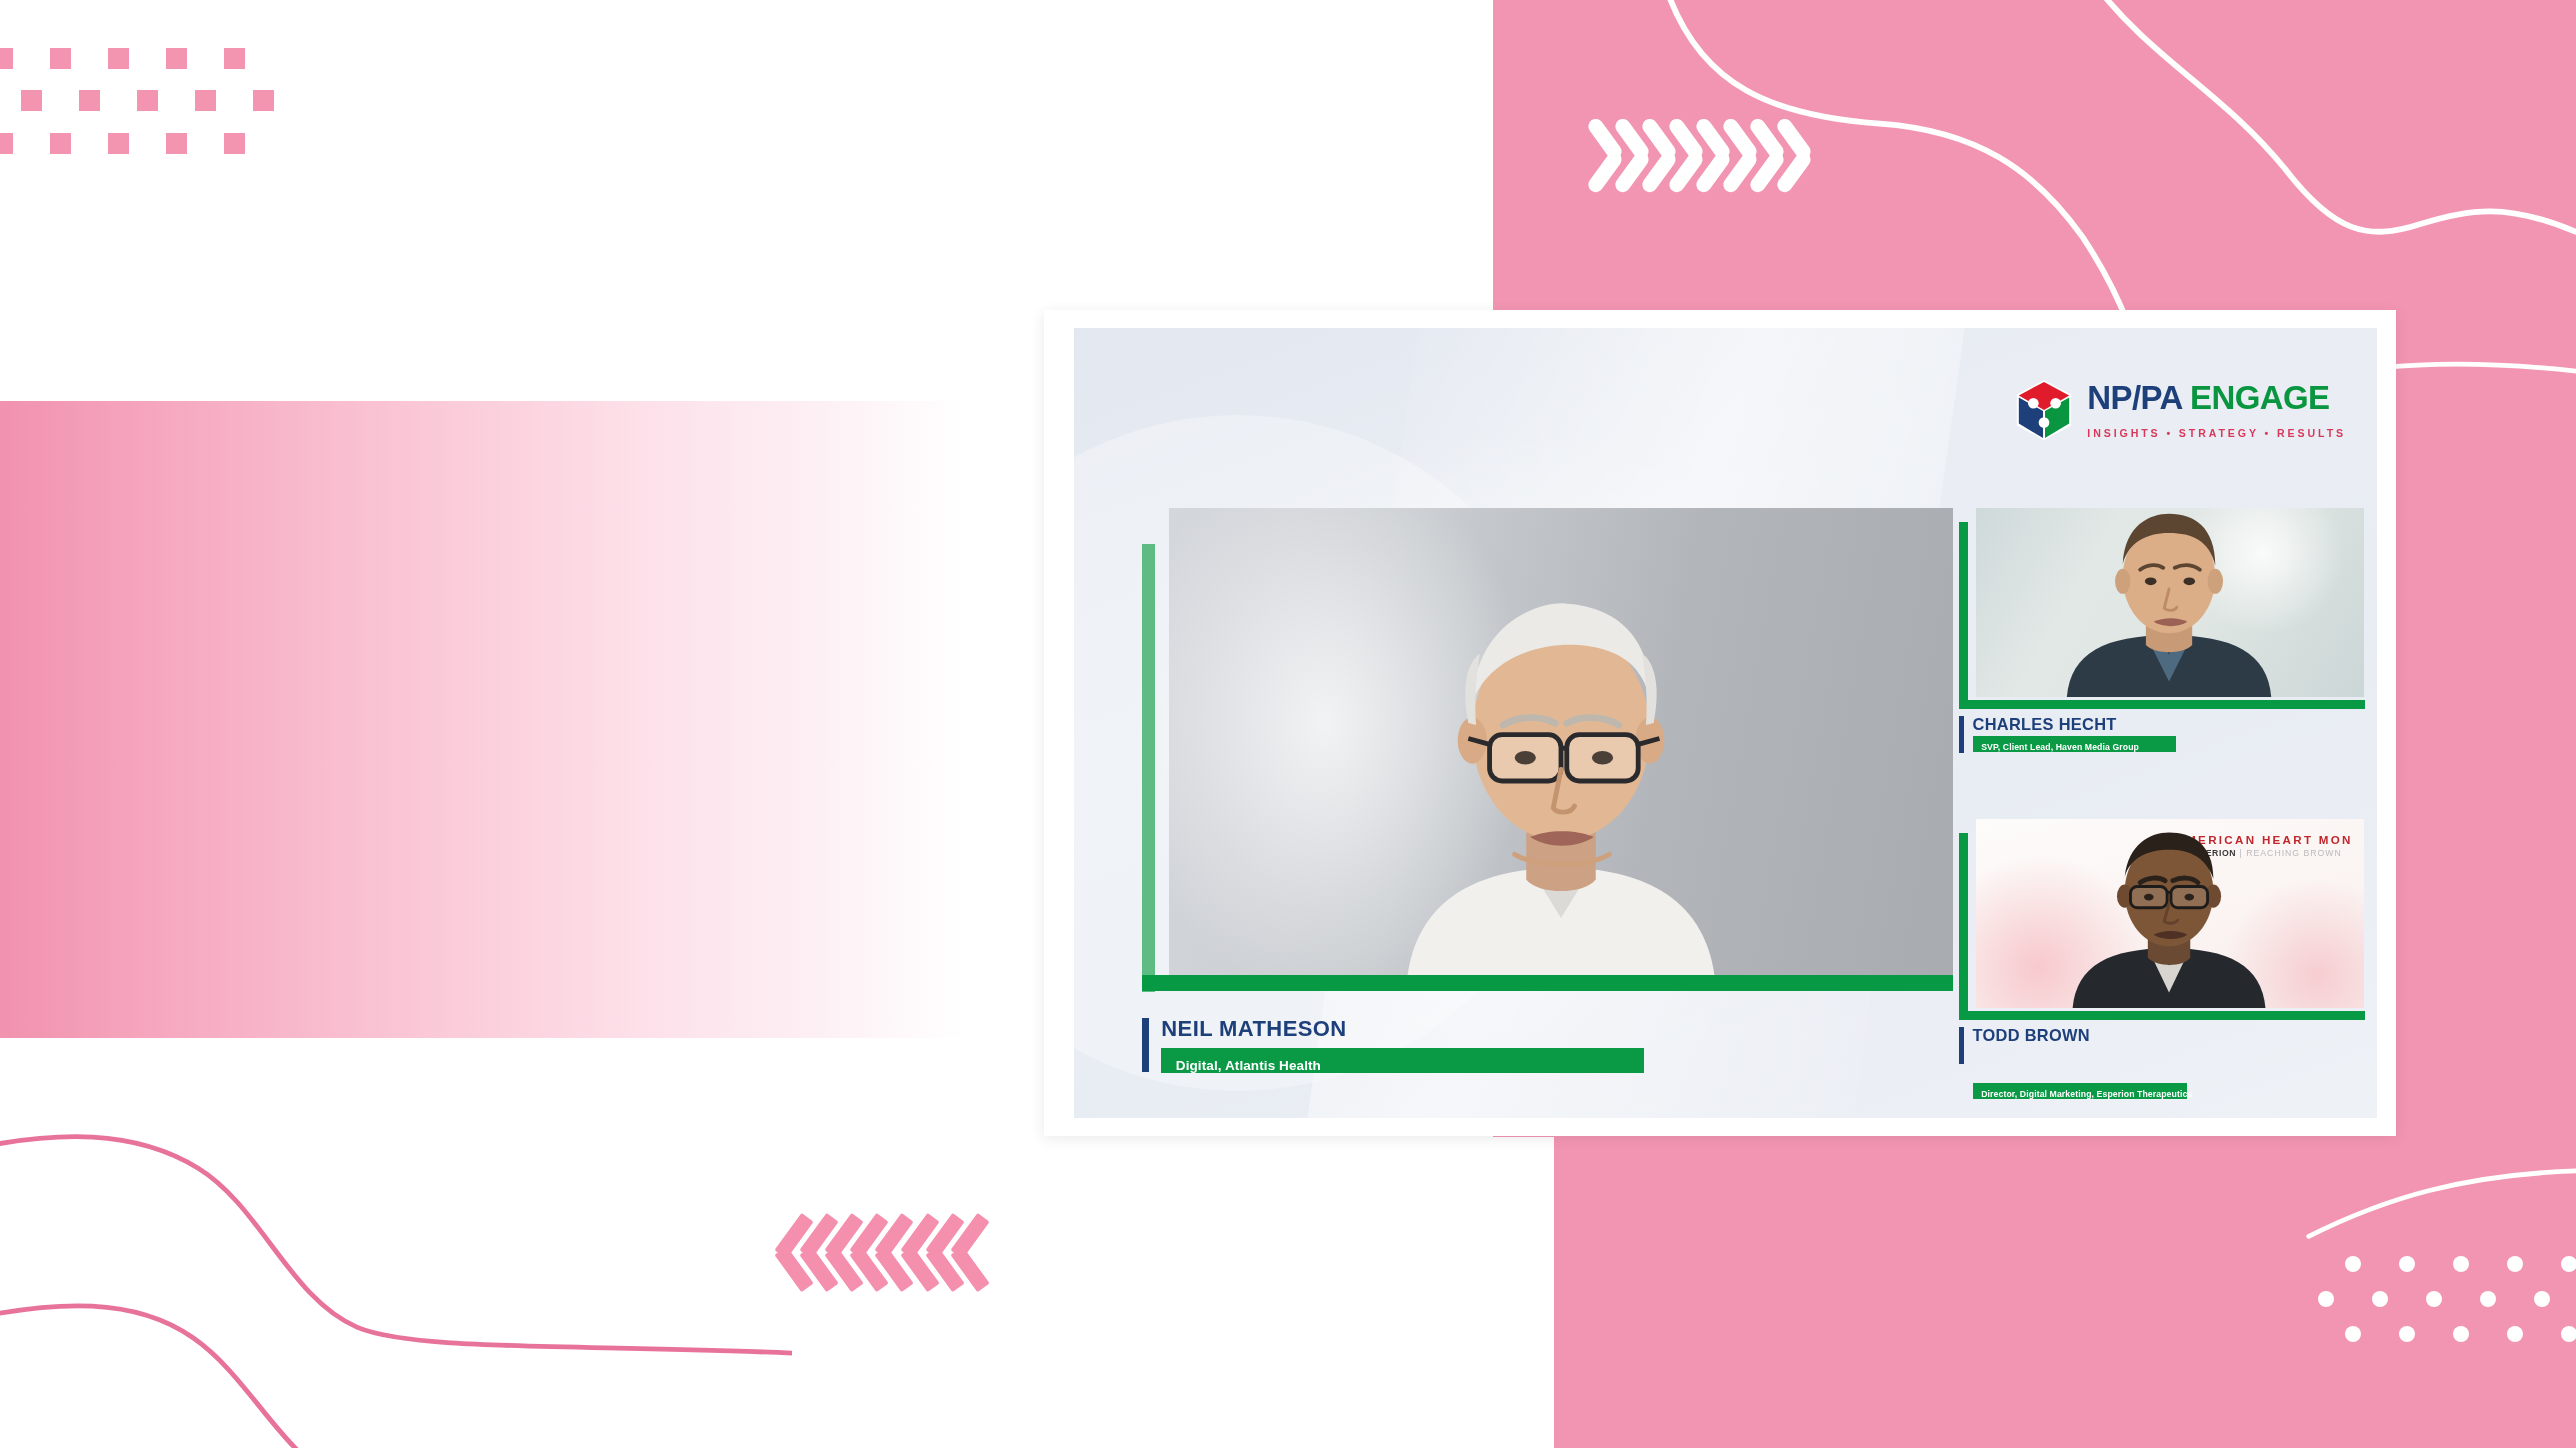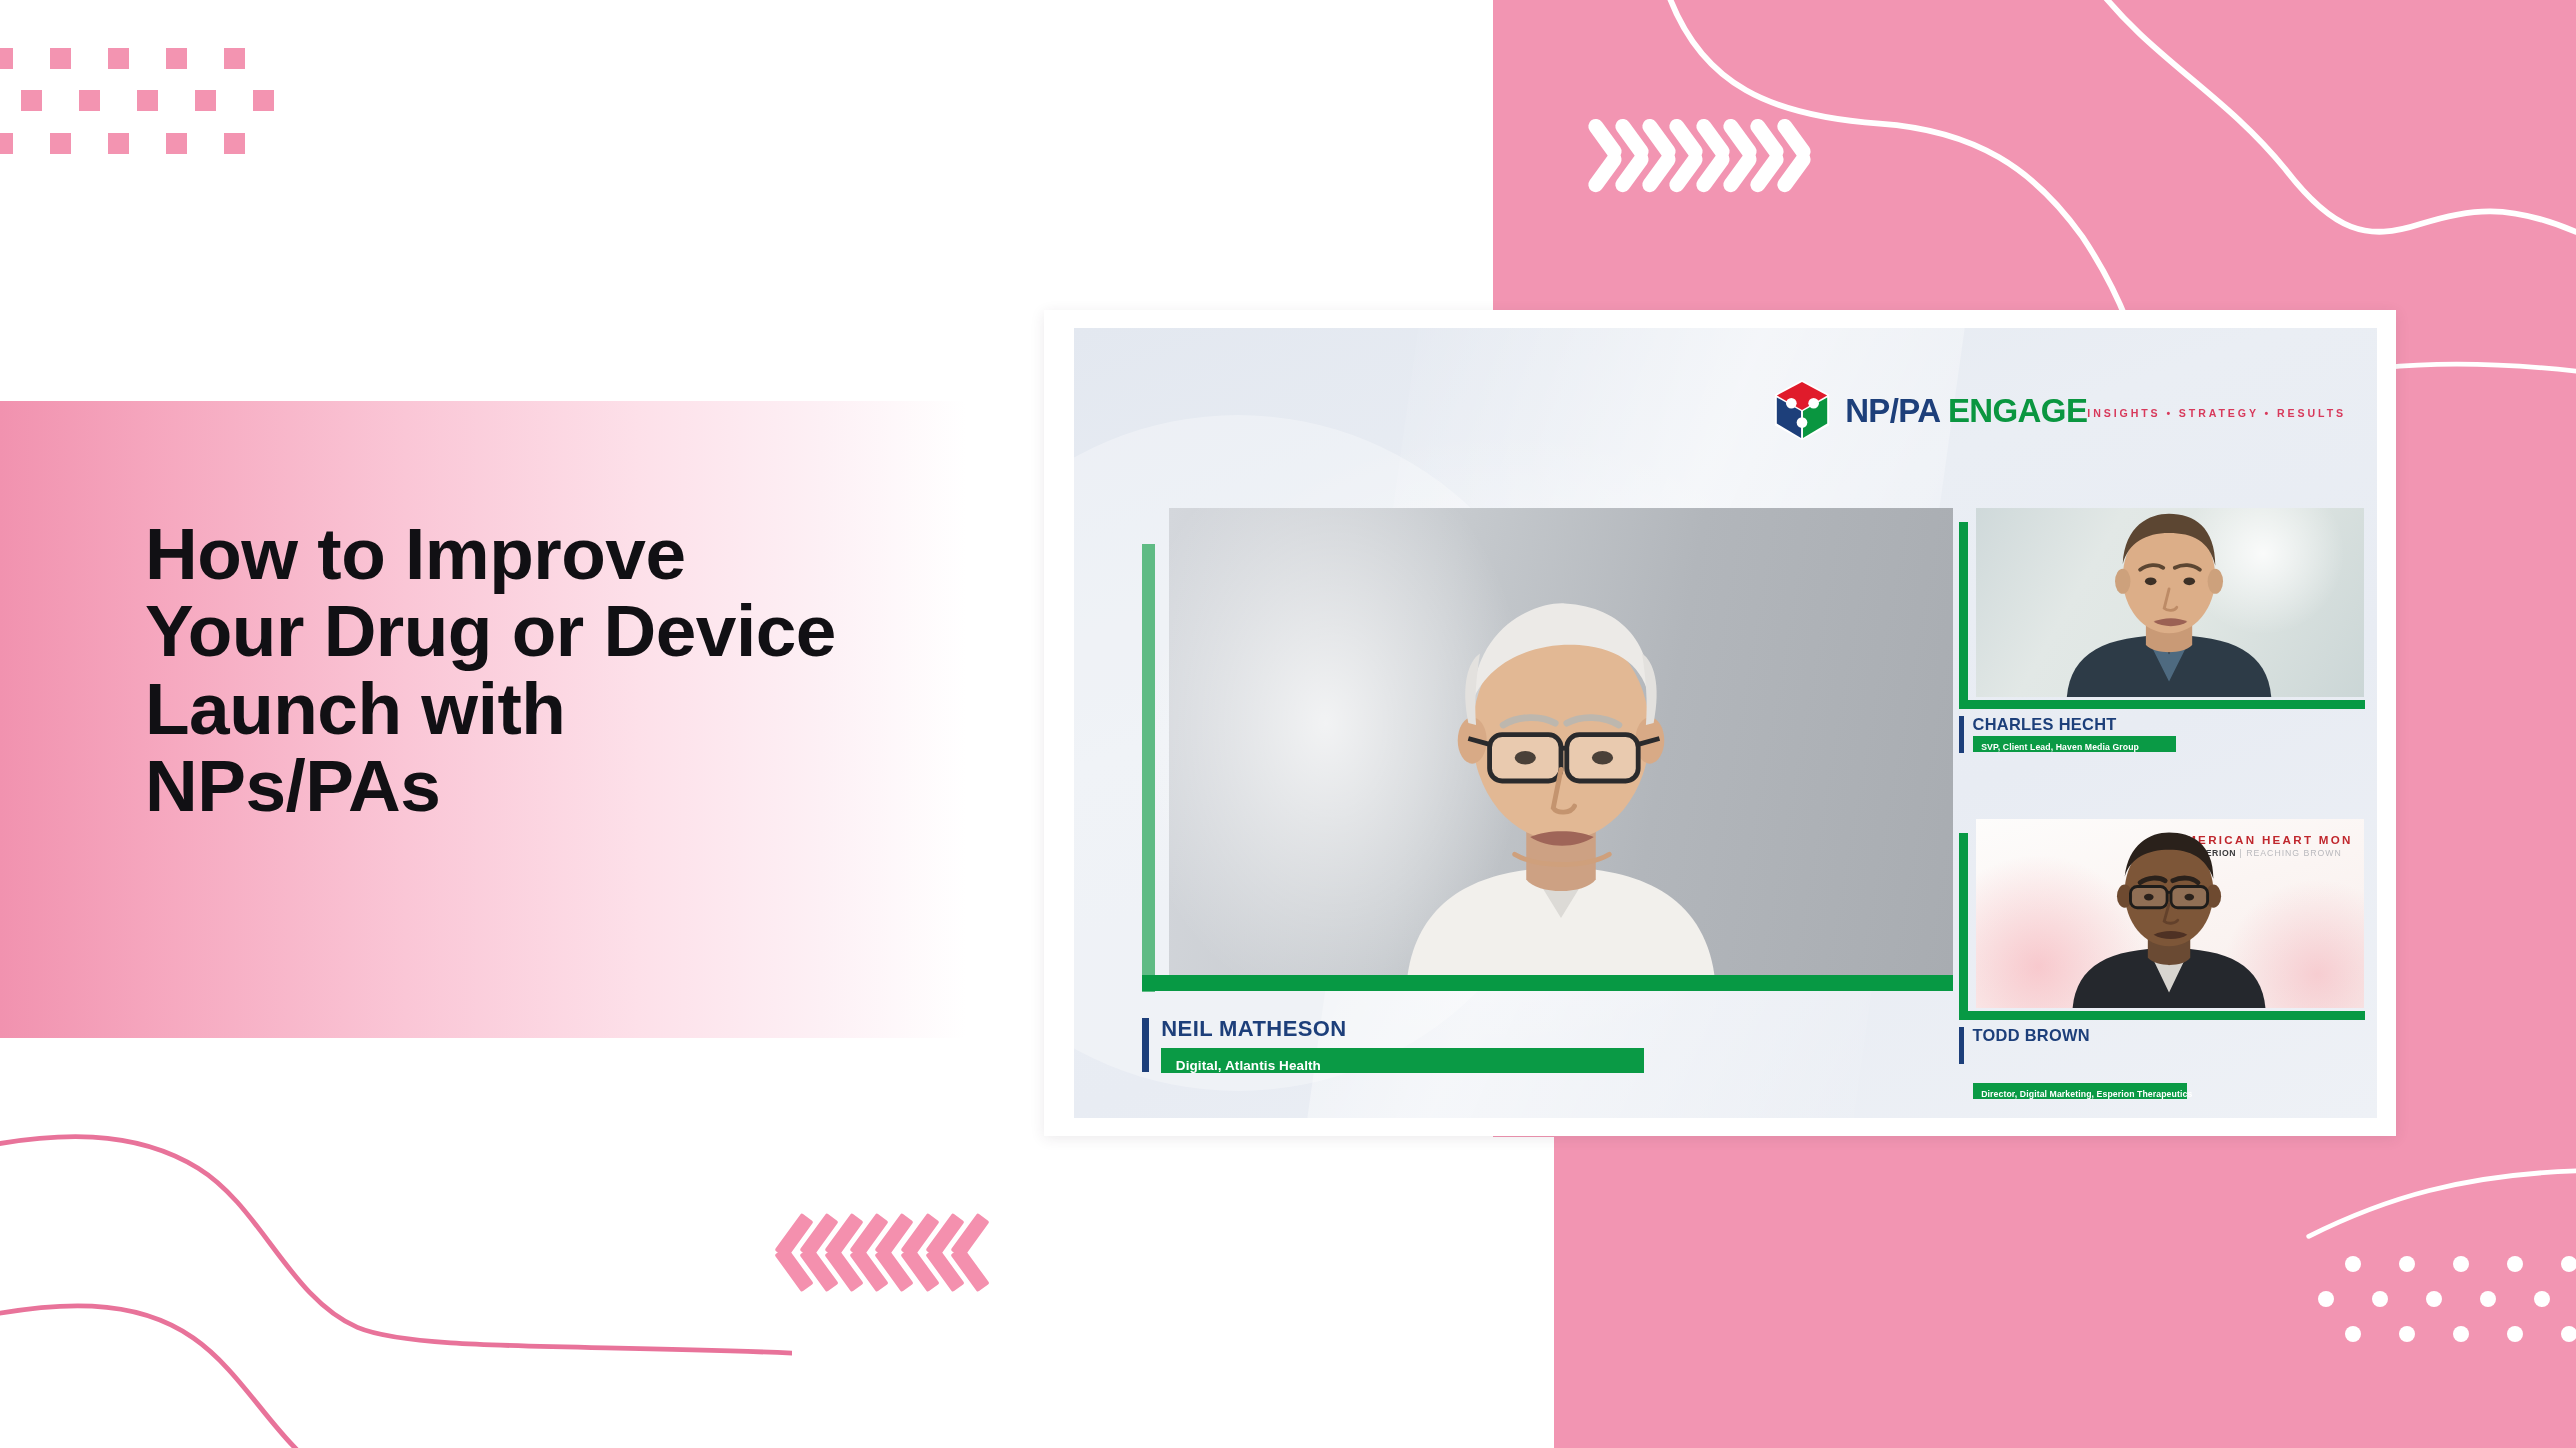--- a/index.html
+++ b/index.html
@@ -148,21 +148,21 @@
 
   
   .logo {
     position: absolute;
     right: 31px; top: 50px;
     display: flex;
     align-items: center;
     gap: 12.6px;
   }
   .logo-mark { width: 62px; height: 64px; flex: none; }
-  .logo-text { display: flex; flex-direction: row; }
+  .logo-text { display: flex; flex-direction: column; }
   .logo-word {
     font-family: "Liberation Sans", sans-serif;
     font-weight: 700;
     font-size: 33px;
     letter-spacing: -0.6px;
     line-height: 1;
     white-space: nowrap;
   }
   .logo-word .np { color: #1d3f7a; }
   .logo-word .eng { color: #0a9640; }
@@ -435,24 +435,20 @@
       <div class="dot" style="left: 162px; top: 35px;"></div>
       <div class="dot" style="left: 216px; top: 35px;"></div>
       <div class="dot" style="left: 27px; top: 70px;"></div>
       <div class="dot" style="left: 81px; top: 70px;"></div>
       <div class="dot" style="left: 135px; top: 70px;"></div>
       <div class="dot" style="left: 189px; top: 70px;"></div>
       <div class="dot" style="left: 243px; top: 70px;"></div>
     </div>
 
   <div class="band-left"></div>
-  <div class="headline">How to Improve
-Your Drug or Device
-Launch with
-NPs/PAs</div>
 
   <div class="slide-frame-pink"></div>
   <div class="slide-frame"></div>
 
   <div class="slide-inner">
 
     <div class="slide-arc"></div>
     <div class="slide-sheen"></div>
 
 

